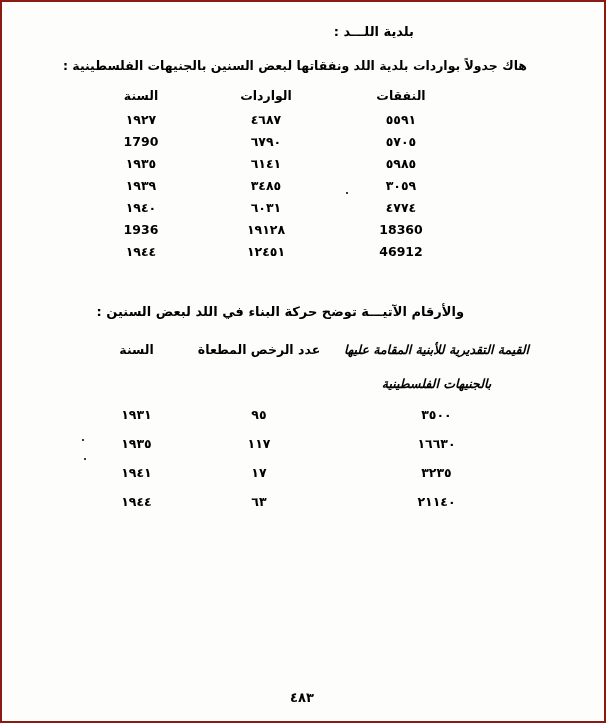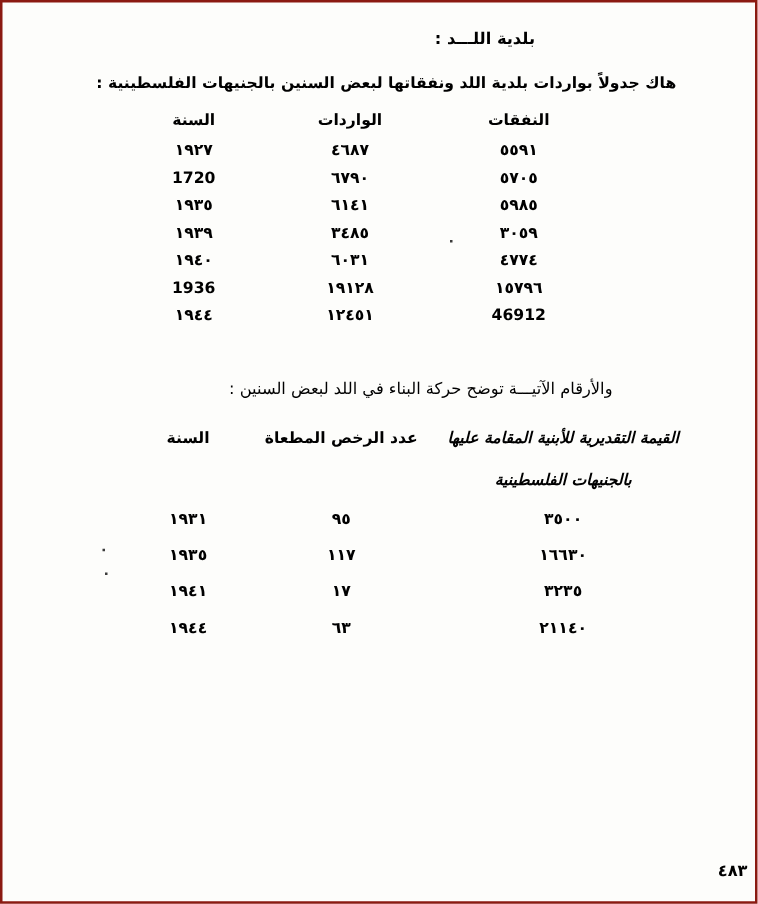--- a/index.html
+++ b/index.html
@@ -14,21 +14,21 @@
     color: #000000;
     overflow: hidden;
   }
   .page {
     position: relative;
     box-sizing: border-box;
     width: 606px;
     height: 723px;
     border: 2px solid #8b1a12;
     background: #fdfdfb;
-    padding: 14px 6px 10px 18px;
+    padding: 14px 20px 10px 18px;
   }
   .inner {
     position: relative;
     width: 100%;
     height: 100%;
     direction: rtl;
   }
   .heading {
     position: absolute;
     top: 8px;
@@ -66,23 +66,23 @@
     padding-bottom: 6px;
   }
   .table-one .col-year { width: 110px; }
   .table-one .col-rev  { width: 140px; }
   .table-one .col-exp  { width: 130px; }
 
   
   .intro-2 {
     position: absolute;
     top: 288px;
-    right: 108px;
+    right: 120px;
     font-size: 13px;
-    font-weight: normal;
+    font-weight: bold;
     white-space: nowrap;
   }
 
   
   .table-two {
     position: absolute;
     top: 322px;
     right: 40px;
     width: 460px;
     border-collapse: collapse;
@@ -114,21 +114,21 @@
     padding-bottom: 7px;
   }
   .table-two tbody tr:first-child td {
     padding-top: 14px;
   }
   .page-number {
     position: absolute;
     bottom: 6px;
     left: 0;
     right: 0;
-    text-align: right;
+    text-align: center;
     font-size: 13px;
     font-weight: bold;
   }
   .speck {
     position: absolute;
     width: 2px;
     height: 2px;
     background: #3b3b3b;
   }
 </style>
@@ -156,39 +156,39 @@
       </thead>
       <tbody>
         <tr>
           <td>٥٥٩١</td>
           <td>٤٦٨٧</td>
           <td>١٩٢٧</td>
         </tr>
         <tr>
           <td>٥٧٠٥</td>
           <td>٦٧٩٠</td>
-          <td>1720</td>
+          <td>1790</td>
         </tr>
         <tr>
           <td>٥٩٨٥</td>
           <td>٦١٤١</td>
           <td>١٩٣٥</td>
         </tr>
         <tr>
           <td>٣٠٥٩</td>
           <td>٣٤٨٥</td>
           <td>١٩٣٩</td>
         </tr>
         <tr>
           <td>٤٧٧٤</td>
           <td>٦٠٣١</td>
           <td>١٩٤٠</td>
         </tr>
         <tr>
-          <td>١٥٧٩٦</td>
+          <td>18360</td>
           <td>١٩١٢٨</td>
           <td>1936</td>
         </tr>
         <tr>
           <td>46912</td>
           <td>١٢٤٥١</td>
           <td>١٩٤٤</td>
         </tr>
       </tbody>
     </table>

